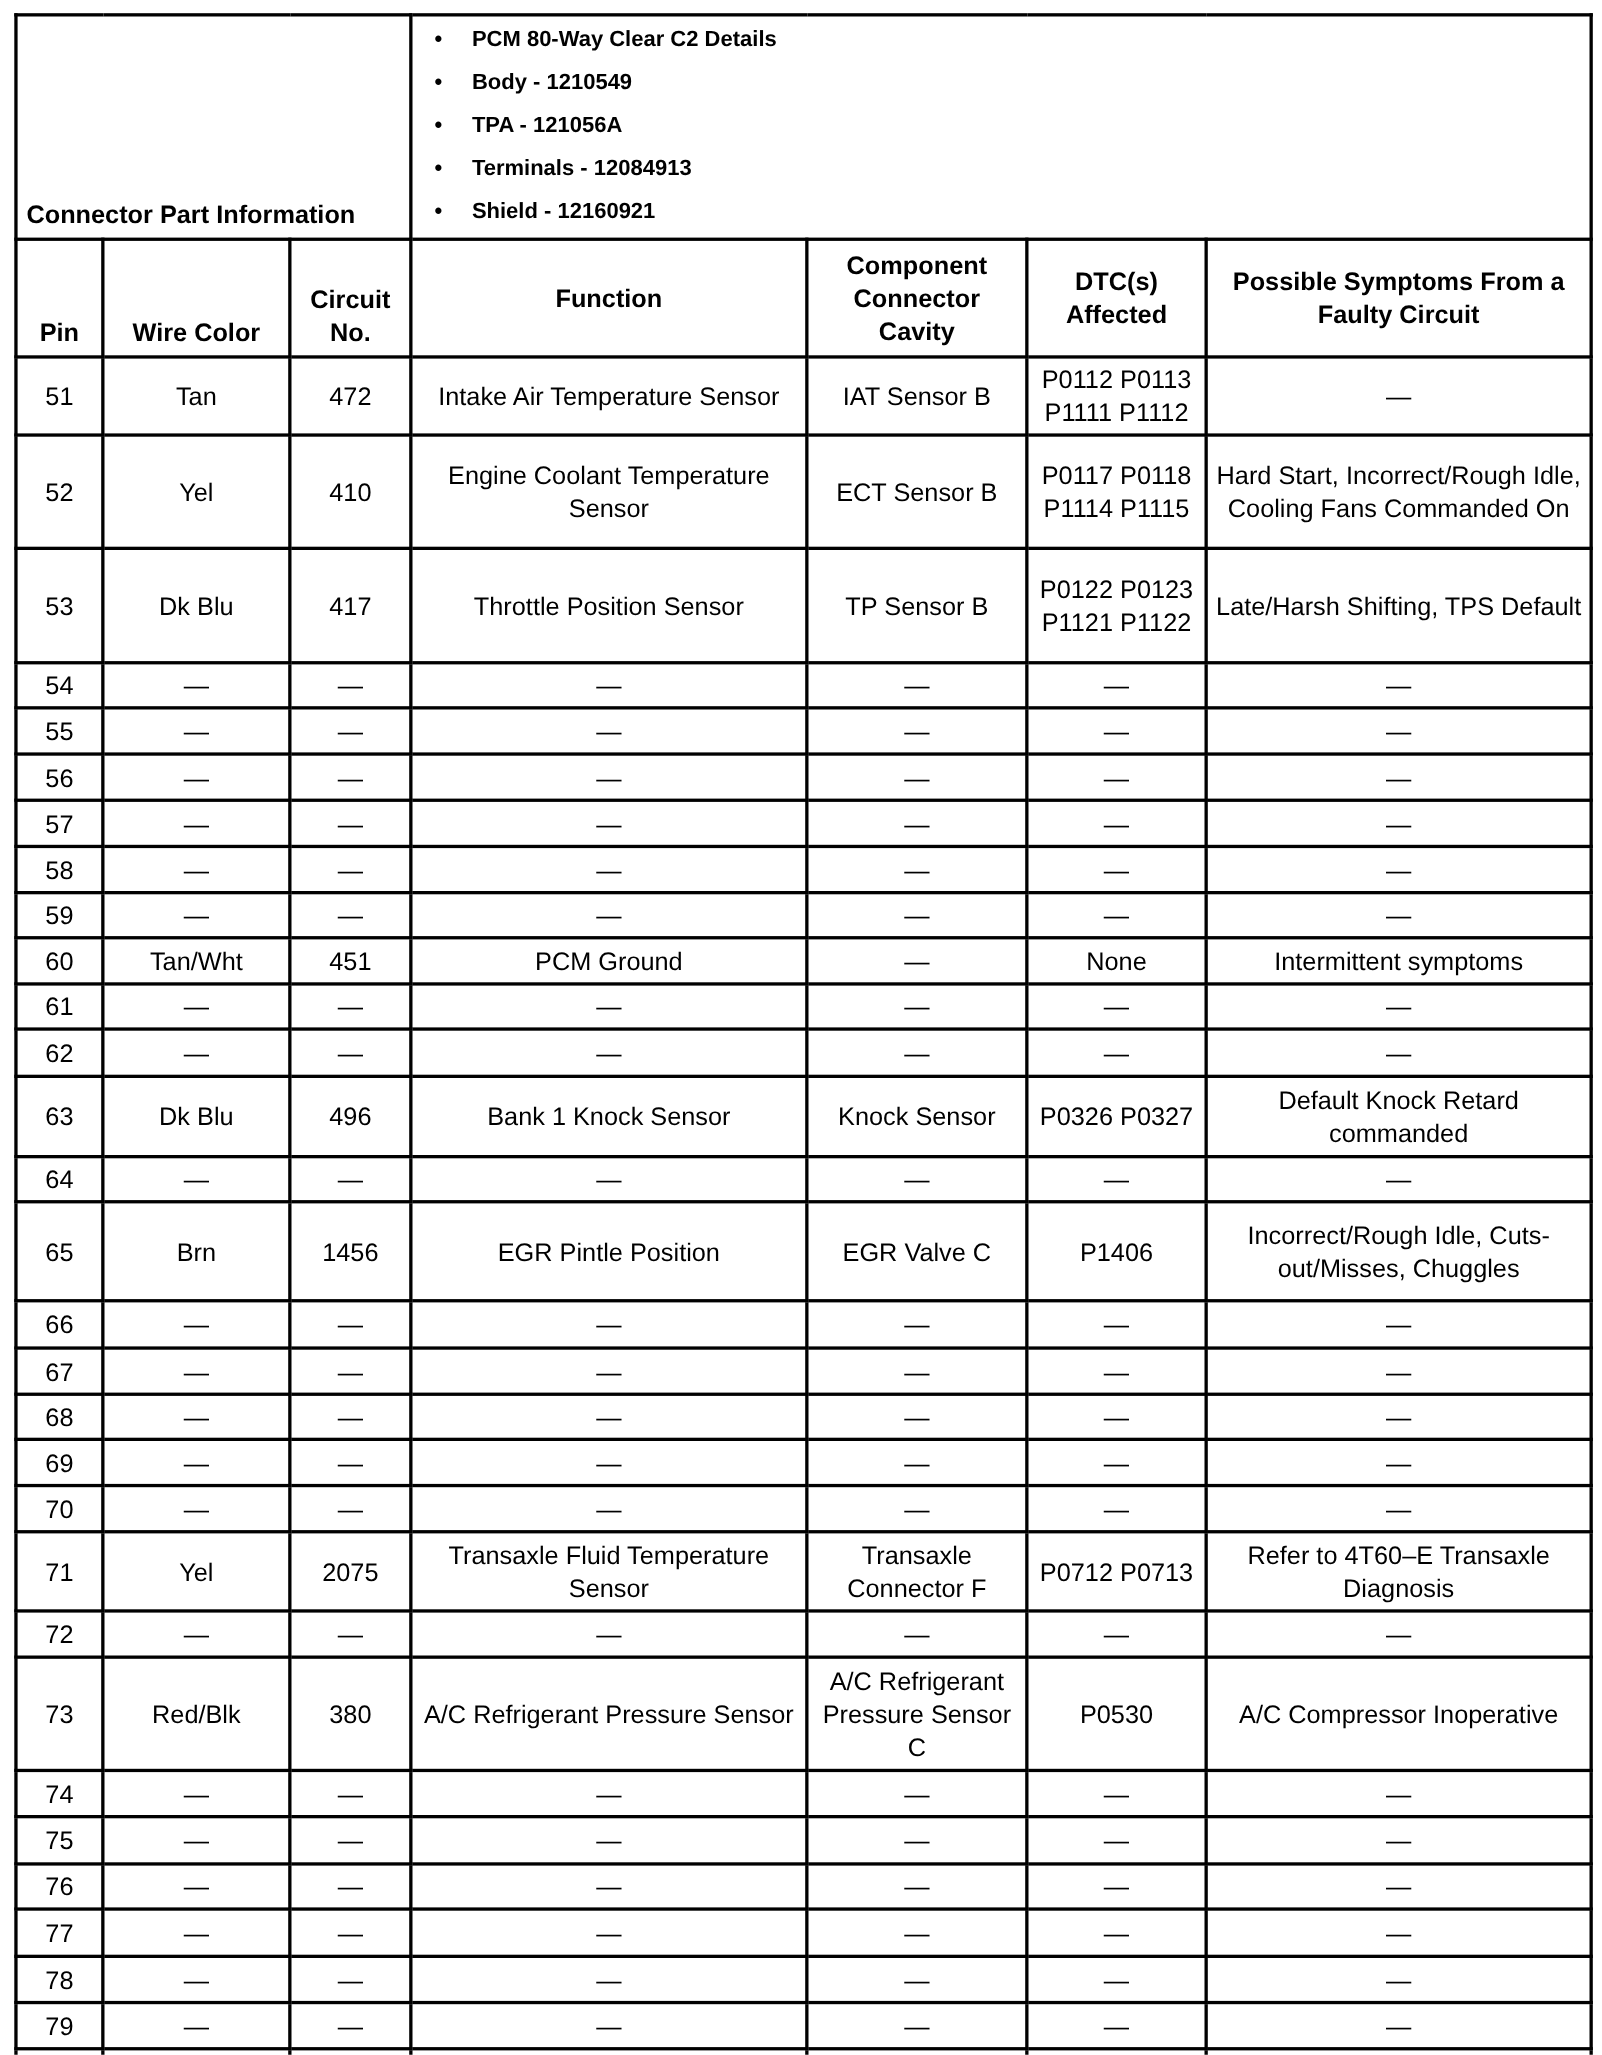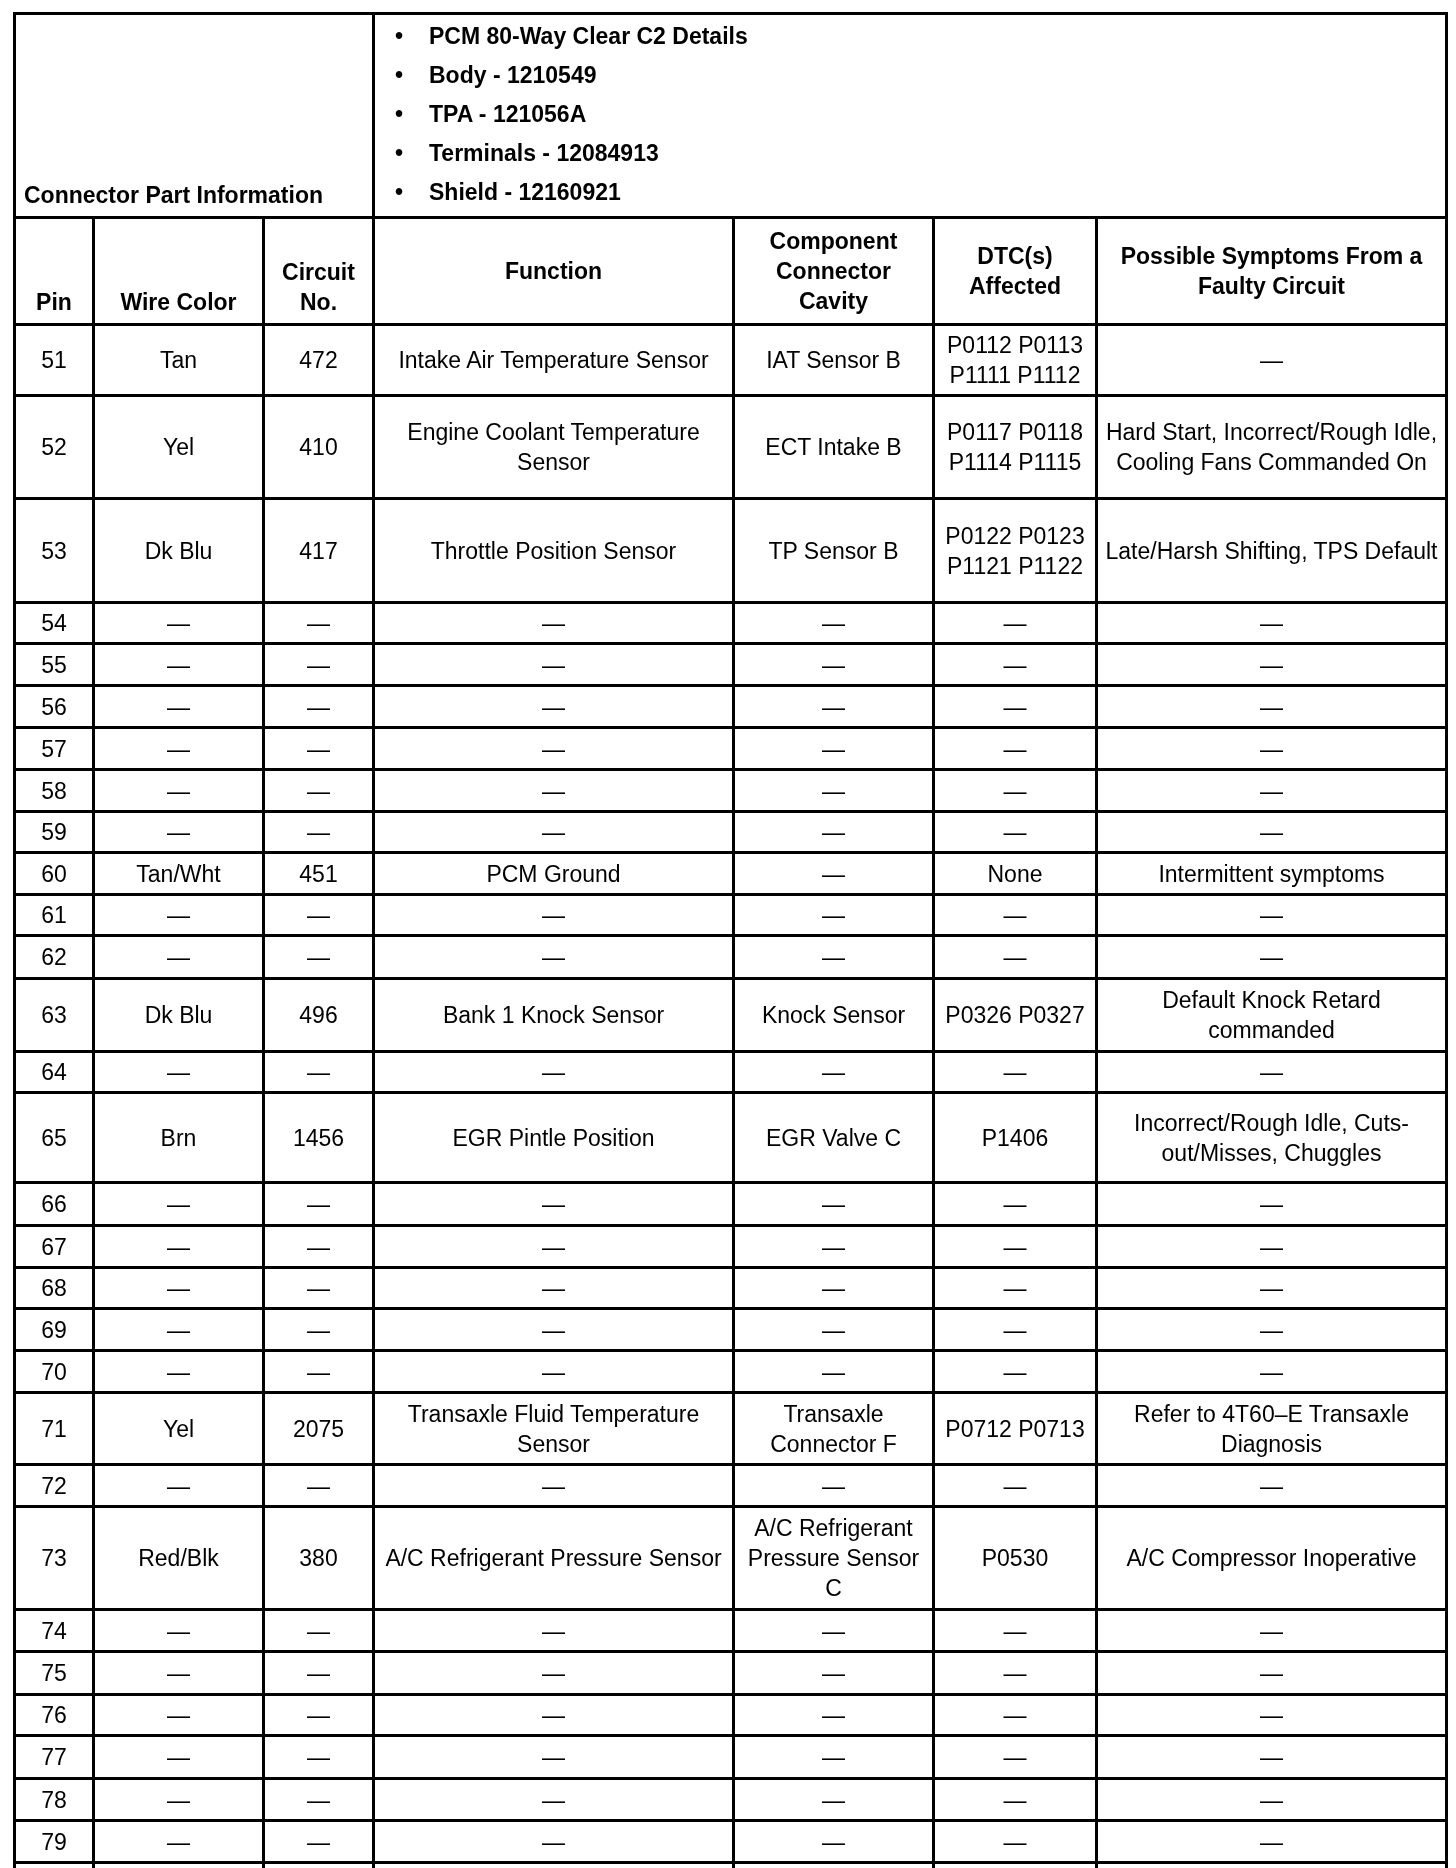--- a/index.html
+++ b/index.html
@@ -9,21 +9,21 @@
     border-collapse: collapse; table-layout: fixed;
   }
   table.main td, table.main th {
     border: 3px solid #000; padding: 0 4px; text-align: center; vertical-align: middle;
     font-size: 23px; line-height: 30px; font-weight: normal; overflow: hidden;
   }
   th { font-weight: bold !important; }
   .conn-label { vertical-align: bottom !important; text-align: left !important; padding-bottom: 6px !important; padding-left: 8px !important; font-weight: bold; }
   .conn-list { text-align: left !important; vertical-align: top !important; padding: 2px 0 4px 20px !important; }
   .conn-list ul { margin: 0; padding: 0; list-style: none; }
-  .conn-list li { font-weight: bold; font-size: 23px; line-height: 39px; }
+  .conn-list li { font-weight: bold; font-size: 20px; line-height: 39px; }
   .conn-list li .bullet { display: inline-block; width: 34px; }
   .hdr-pin, .hdr-wire { vertical-align: bottom !important; padding-bottom: 6px !important; }
   .sym { text-align: center; }
   .sym.dash { text-align: center !important; }
   .dtc { padding: 0 2px !important; }
 </style>
 </head>
 <body>
 
 <table class="main">
@@ -67,21 +67,21 @@
         <td>Intake Air Temperature Sensor</td>
         <td>IAT Sensor B</td>
         <td class="dtc">P0112 P0113 P1111 P1112</td>
         <td class="sym dash">—</td>
       </tr>
       <tr style="height: 103px;">
         <td>52</td>
         <td>Yel</td>
         <td>410</td>
         <td>Engine Coolant Temperature Sensor</td>
-        <td>ECT Intake B</td>
+        <td>ECT Sensor B</td>
         <td class="dtc">P0117 P0118 P1114 P1115</td>
         <td class="sym">Hard Start, Incorrect/Rough Idle, Cooling Fans Commanded On</td>
       </tr>
       <tr style="height: 104px;">
         <td>53</td>
         <td>Dk Blu</td>
         <td>417</td>
         <td>Throttle Position Sensor</td>
         <td>TP Sensor B</td>
         <td class="dtc">P0122 P0123 P1121 P1122</td>

